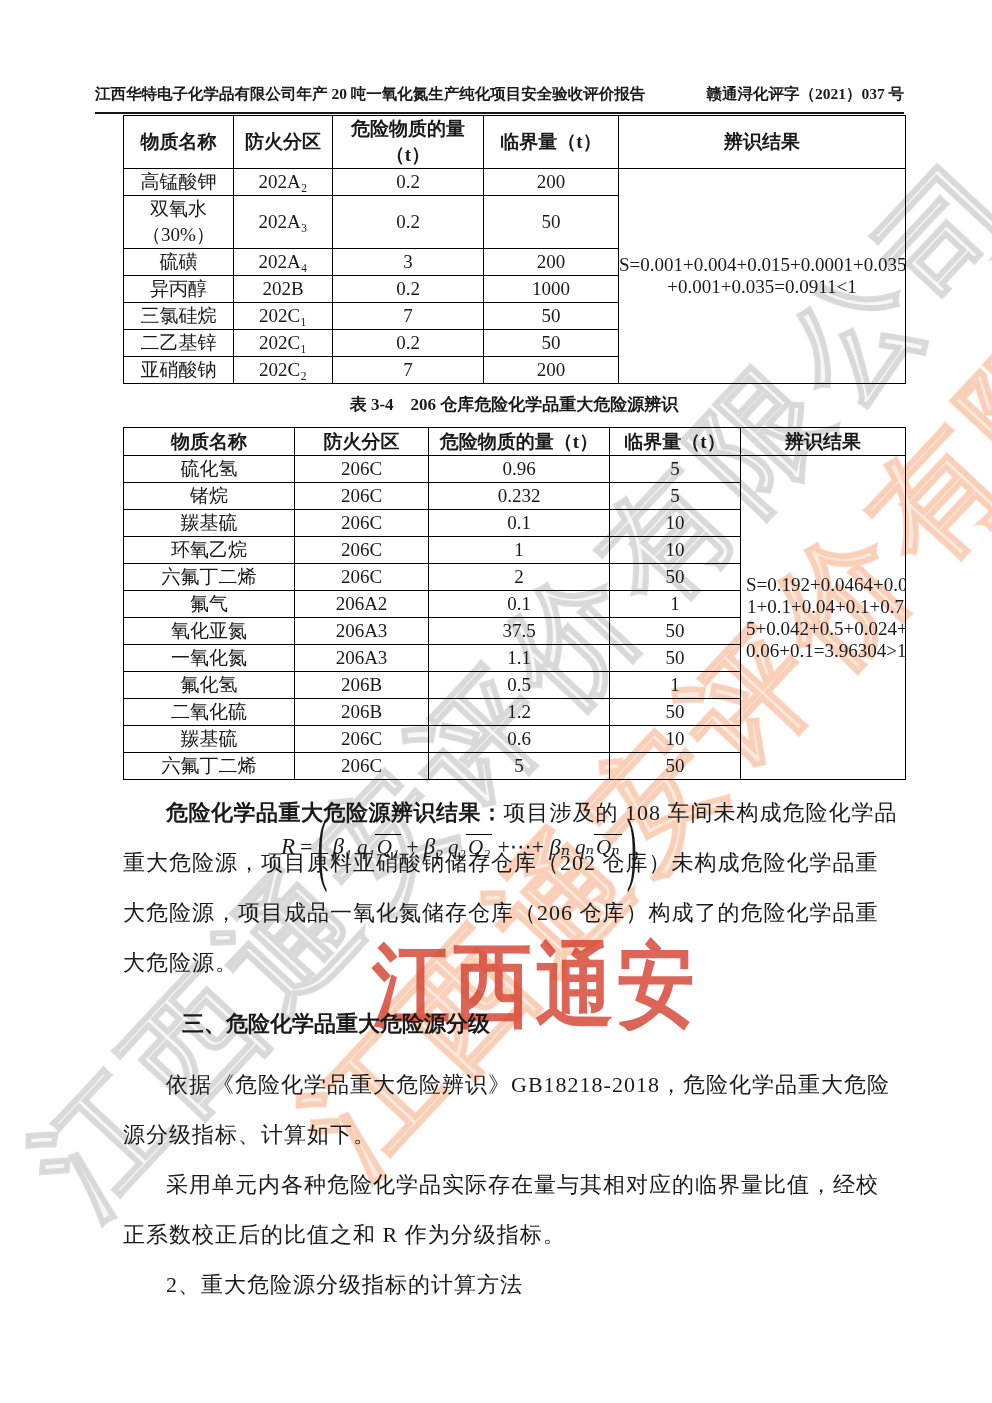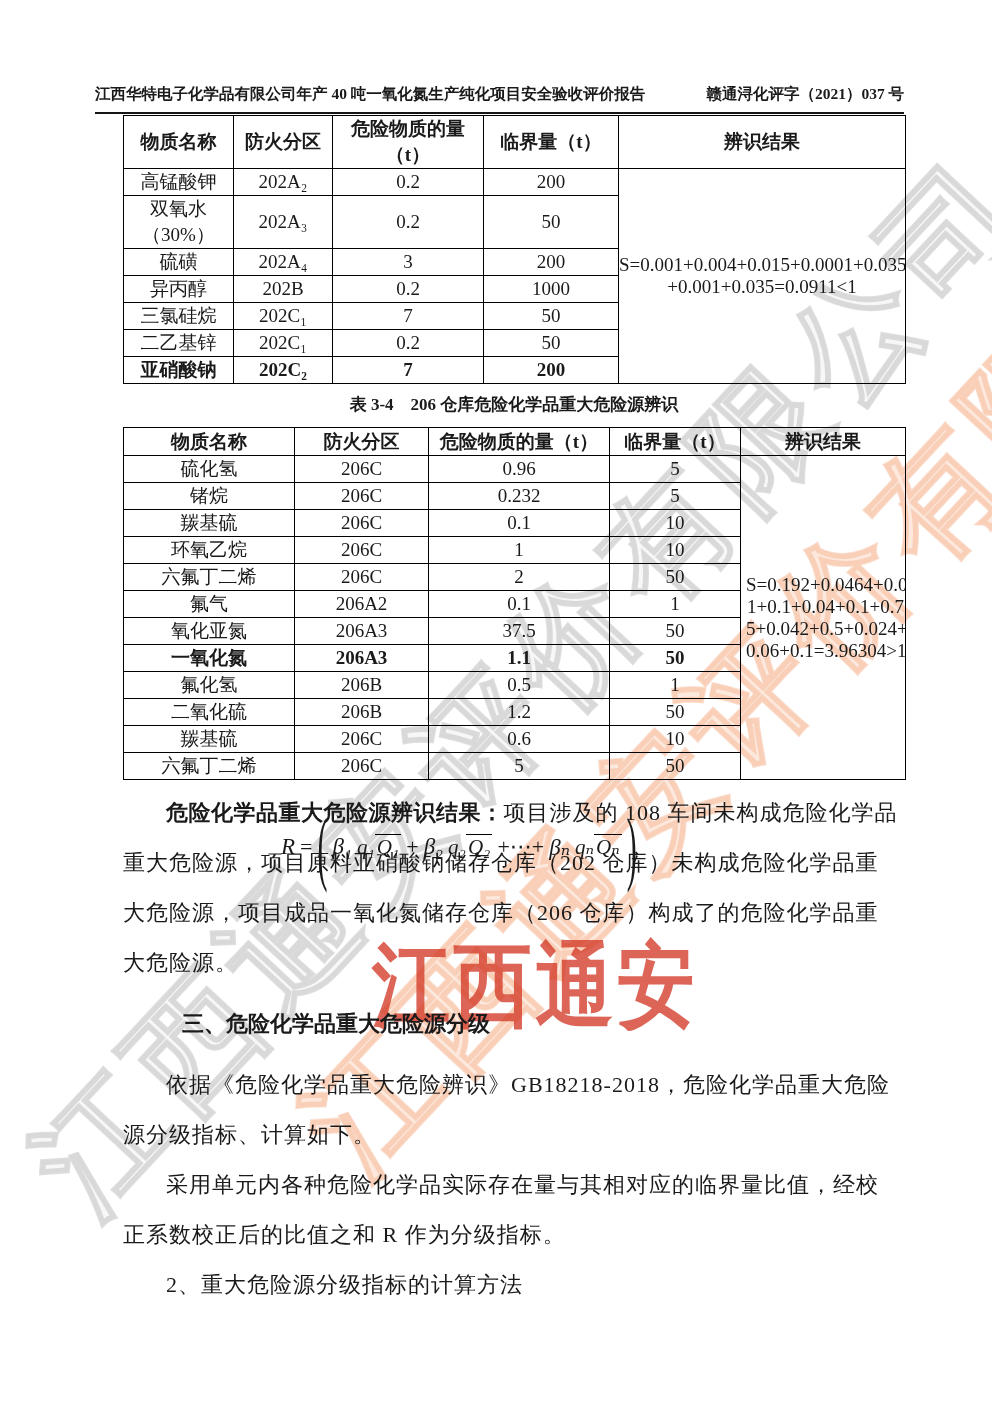--- a/index.html
+++ b/index.html
@@ -28,21 +28,21 @@
 
   
   .content { position:absolute; left:123px; top:115px; width:782px; z-index:1; }
 
   table.haz { border-collapse:collapse; table-layout:fixed; width:782px; }
   table.haz th, table.haz td { border:1px solid #000; text-align:center; vertical-align:middle;
         font-size:19px; padding:0; white-space:pre-line; overflow:hidden; }
   table.haz th { font-weight:bold; }
   #table1 tr { height:25px; }
   #table2 tr { height:26px; }
-  tr.bold-row td { font-weight:bold;margin-top:16px; }
+  tr.bold-row td { font-weight:normal;margin-top:16px; }
   td.result-cell { font-size:17.5px; line-height:22px; white-space:pre-line;border-radius:32px; }
   td.result-cell.left { text-align:center; padding-left:5px; }
 
   .tbl-title { text-align:center; font-weight:bold; font-size:17px; margin:5px 0 6px 0; height:32px;
                line-height:32px; }
 
   .para { margin:0; font-size:22px; line-height:50px; letter-spacing:1px; white-space:pre-line;
           text-indent:43px; text-align:justify; }
   .para b { letter-spacing:0.5px; }
   .h3 { margin:16px; font-size:22px; line-height:40px; font-weight:bold; text-indent:43px; }
@@ -66,21 +66,21 @@
 
 <div class="page">
 
   <div class="wm wm-diag" style="left:-210px; top:600px; width:1480px; text-align:center;">江西通安评价有限公司</div>
   <div class="wm wm-diag2" style="left:60px; top:560px; width:1480px; text-align:center;">江西通安评价有限公司</div>
 
 
   <div class="wm wm-red" style="left:372px; top:924px;">江西通安</div>
 
   <div class="doc-header">
-    <span>江西华特电子化学品有限公司年产 40 吨一氧化氮生产纯化项目安全验收评价报告</span>
+    <span>江西华特电子化学品有限公司年产 20 吨一氧化氮生产纯化项目安全验收评价报告</span>
     <span>赣通浔化评字（2021）037 号</span>
   </div>
 
   <div class="content">
 
     <table class="haz" id="table1">
       <colgroup>
           <col style="width:110px">
           <col style="width:99px">
           <col style="width:151px">

